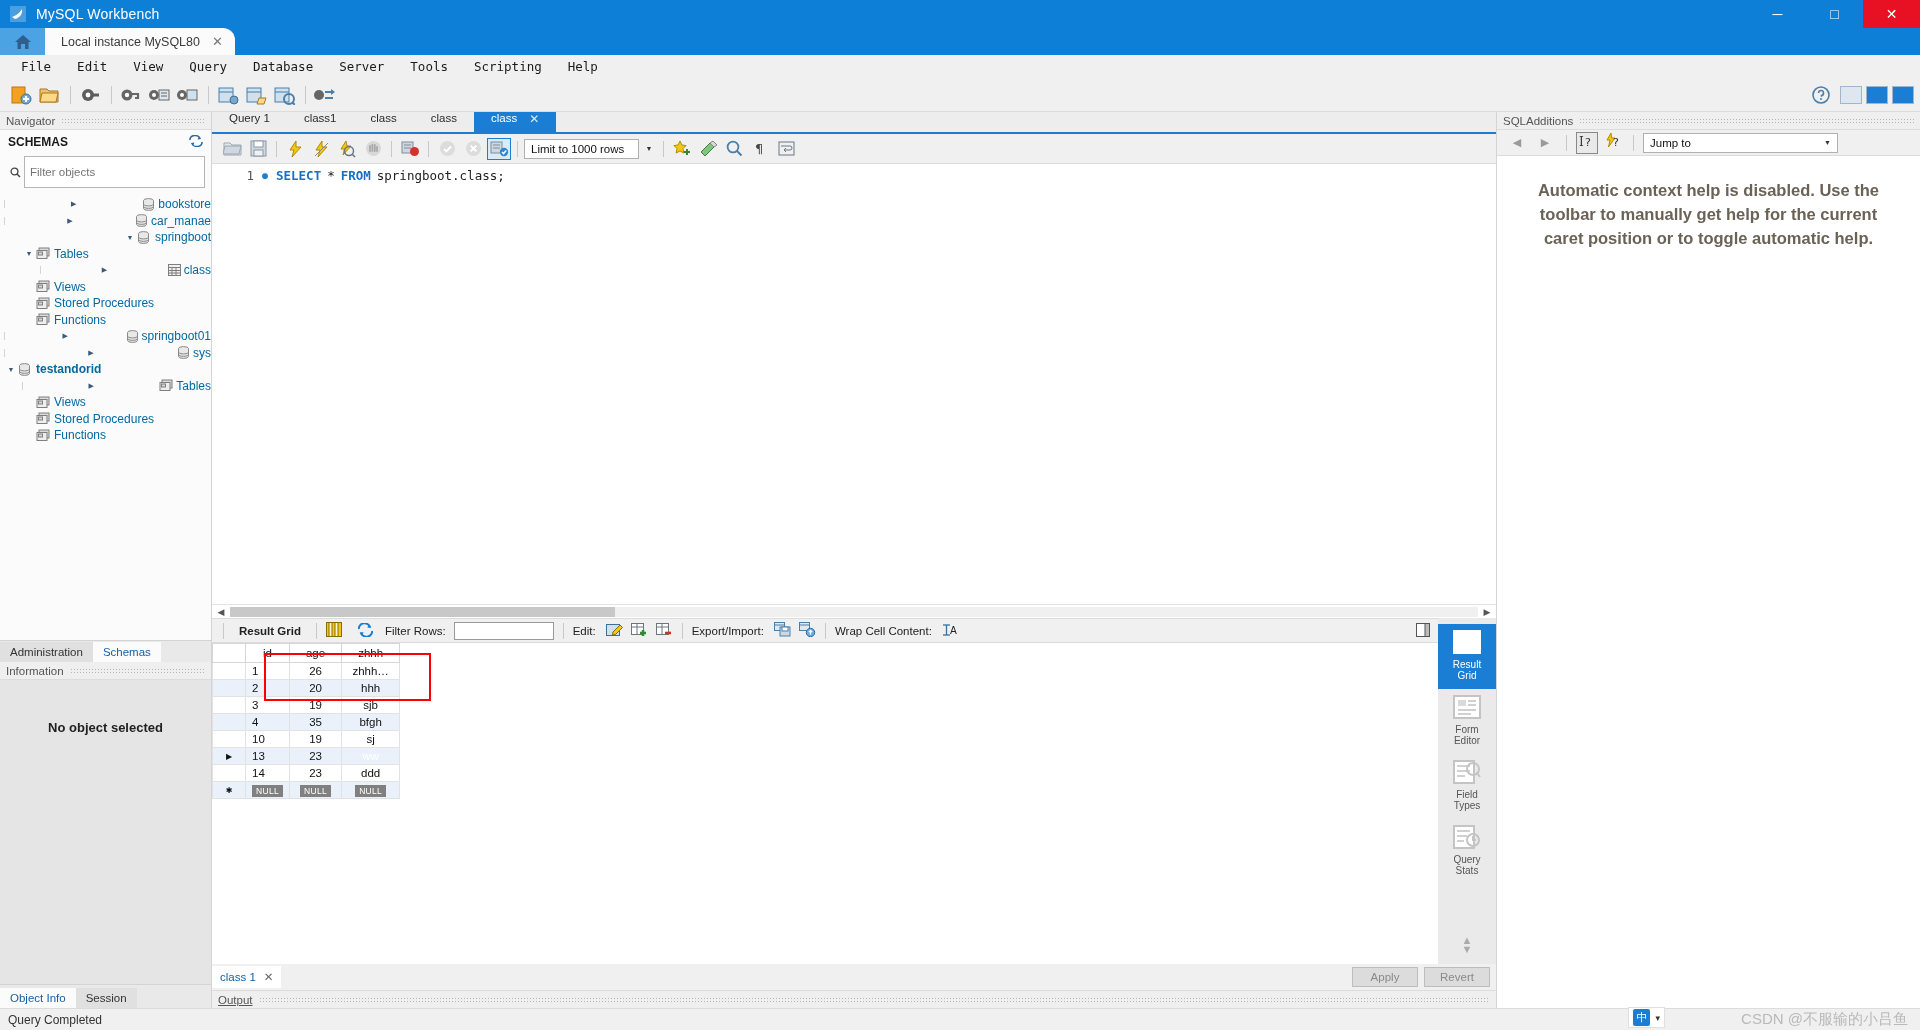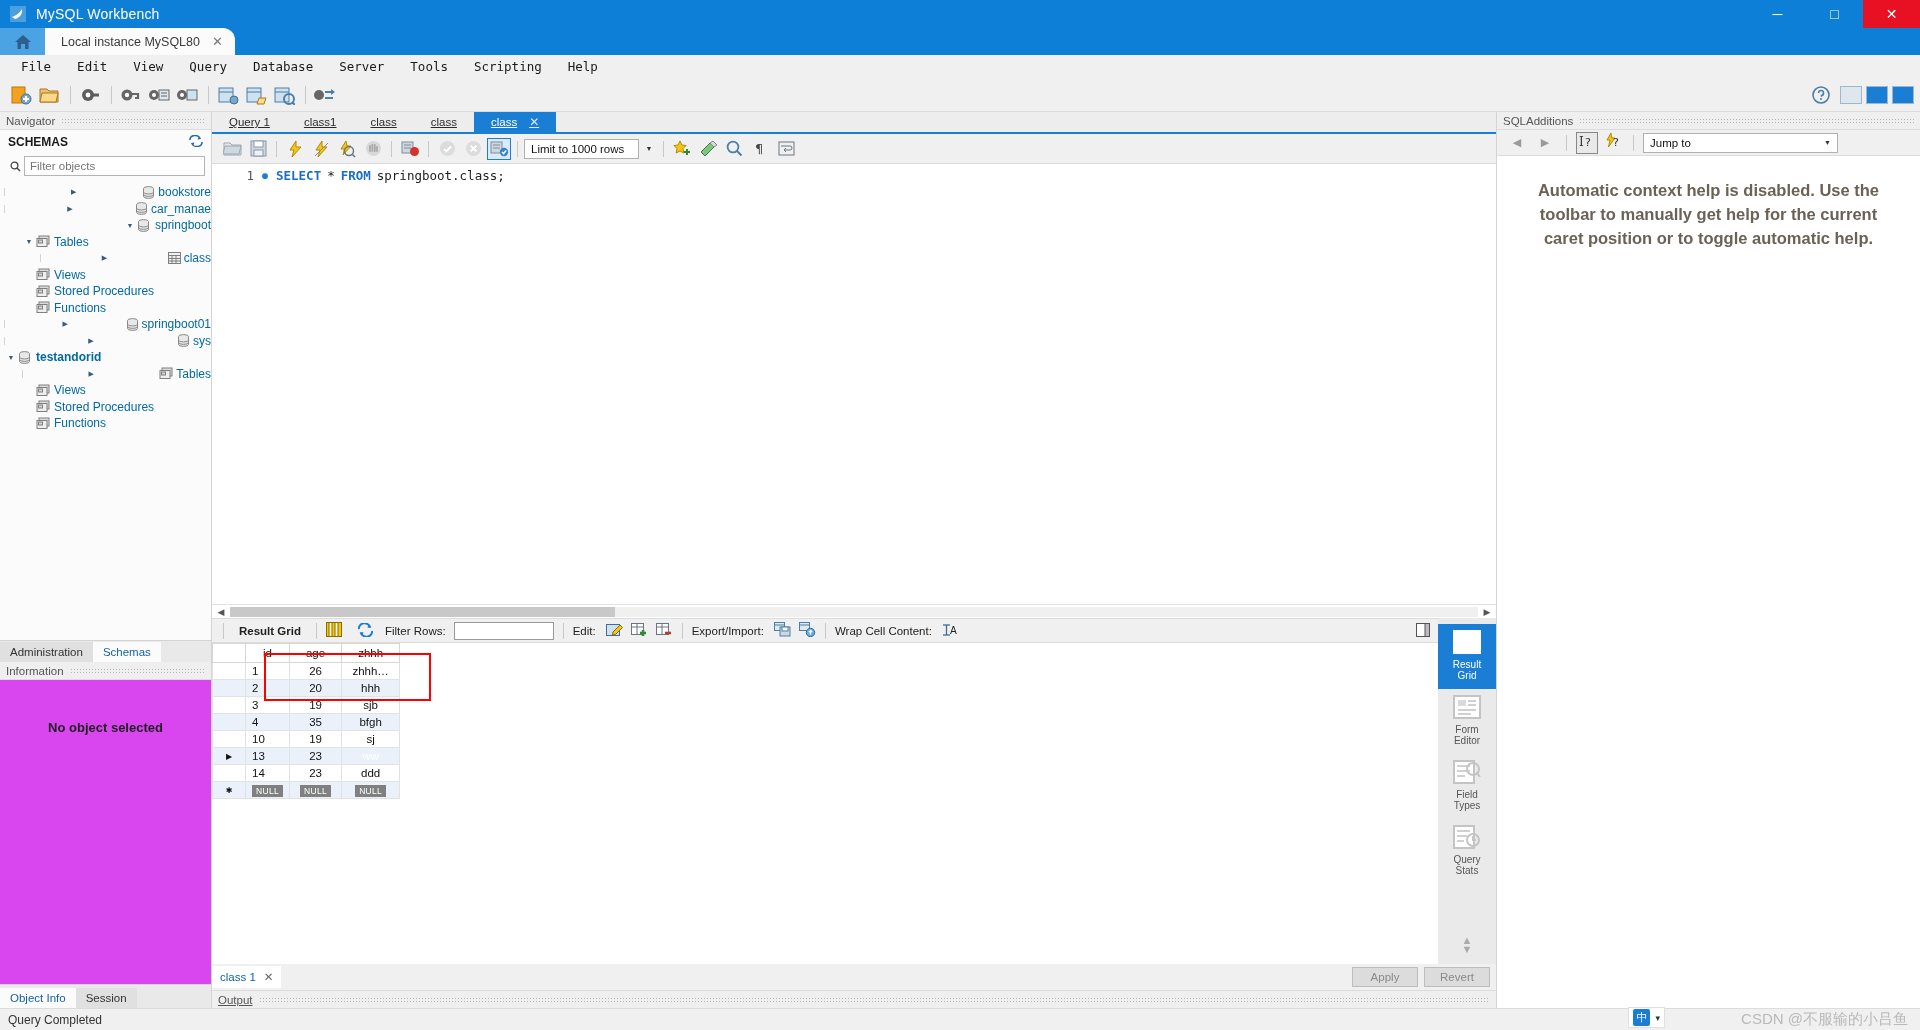--- a/index.html
+++ b/index.html
@@ -42,41 +42,41 @@
 
   
   .nav { width:212px; background:#fbfbfb; display:flex; flex-direction:column; border-right:1px solid #d4d4d4; }
   .panelhdr { height:18px; background:#efefef; display:flex; align-items:center; font-size:11.5px; color:#555;
     padding-left:6px; border-bottom:1px solid #dcdcdc; position:relative; }
   .dots { flex:1; height:1px; margin:0 6px; background-image:radial-gradient(circle, #b5b5b5 .8px, transparent .9px);
      background-size:3px 3px; align-self:center; height:6px; }
   .schemas-hdr { height:24px; display:flex; align-items:center; padding:0 8px; font-size:12px; font-weight:bold; color:#1a1a1a;
      justify-content:space-between; }
   .filterbox { margin:2px 6px 6px 6px; display:flex; align-items:center; }
-  .filter-input { flex:1; height:20px; border:1px solid #b5b5b5; background:#fff; font-size:11.5px;
+  .filter-input { flex:1; height:32px; border:1px solid #b5b5b5; background:#fff; font-size:11.5px;
      color:#9a9a9a; padding:0 5px; line-height:18px; }
   .tree { flex:1; overflow:hidden; font-size:12px; color:#0369a1; padding-top:2px; }
   .tnode { height:16.5px; display:flex; align-items:center; white-space:nowrap; }
   .arrow { width:14px; text-align:center; font-size:7px; color:#3c5a78; }
   .arrow.down::before { content:"\25BC"; }
   .arrow.right::before { content:"\25B6"; }
   .tlabel { margin-left:3px; }
   .tlabel.bold { font-weight:bold; }
 
   .nav-tabs { height:22px; background:#e9e9e9; display:flex; align-items:flex-end; border-top:1px solid #d4d4d4; }
   .nav-tab { height:20px; padding:0 10px; font-size:11.5px; display:flex; align-items:center; color:#333; background:#e0e0e0; }
   .nav-tab.active { background:#fbfbfb; color:#1560a8; }
-  .info-body { height:304px; background:#d946ef; display:flex; justify-content:center; padding-top:40px; }
+  .info-body { height:304px; background:#e5e5e5; display:flex; justify-content:center; padding-top:40px; }
   .no-obj { font-size:13px; font-weight:bold; color:#222; }
   .bot-tabs { height:24px; background:#e9e9e9; display:flex; align-items:flex-end; border-top:1px solid #d4d4d4; }
 
   
   .center { flex:1; display:flex; flex-direction:column; background:#f4f4f4; min-width:0; }
   .qtabs { height:22px; background:#ededed; display:flex; align-items:flex-end; border-bottom:2px solid #1a7fd4; }
-  .qtab { height:20px; padding:0 17px; font-size:11.5px; display:flex; align-items:center; color:#2b2b2b;text-decoration:underline; }
+  .qtab { height:20px; padding:0 17px; font-size:11.5px; display:flex; color:#2b2b2b; }
   .qtab.active { background:#1a7fd4; color:#fff; }
   .qtab .x { margin-left:12px; font-size:12px; opacity:.85; }
 
   .sqltoolbar { height:30px; background:#f0f0f0; display:flex; align-items:center; padding-left:8px; gap:2px;
      border-bottom:1px solid #dcdcdc; }
   .sq-ico { width:24px; height:22px; display:flex; align-items:center; justify-content:center; }
   .sq-sep { width:1px; height:16px; background:#c8c8c8; margin:0 4px; }
   .limit-sel { height:20px; background:#fff; border:1px solid #b0b0b0; font-size:11.5px; display:flex;
      align-items:center; padding:0 6px; color:#111; min-width:115px; }
   .limit-caret { width:16px; display:flex; align-items:center; justify-content:center; font-size:7px; color:#333; }

